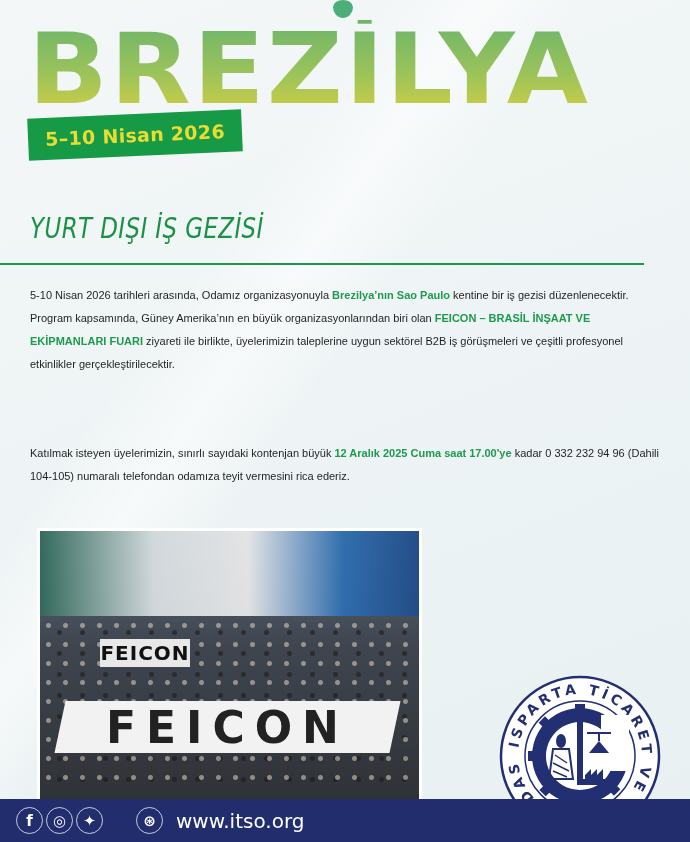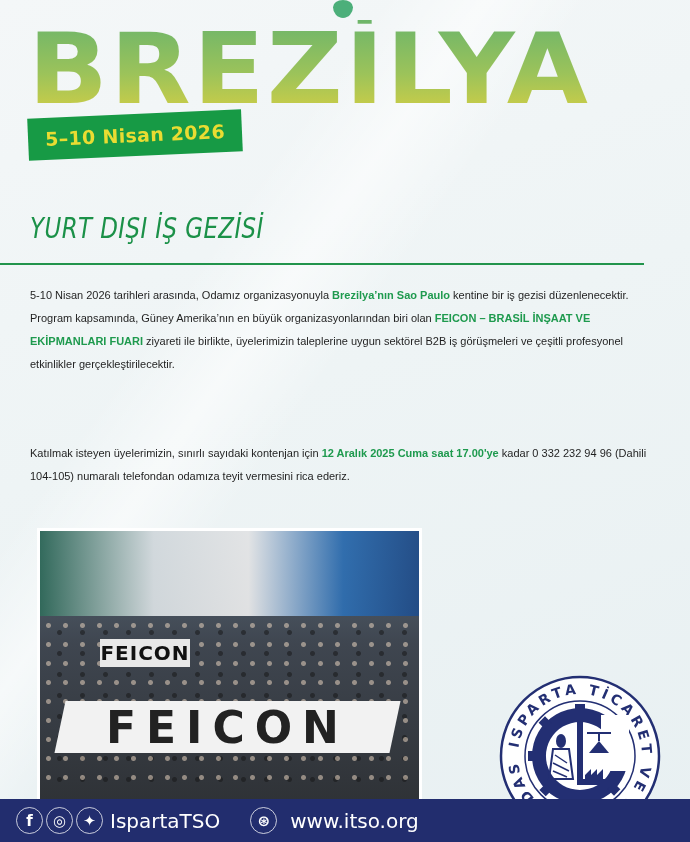--- a/index.html
+++ b/index.html
@@ -113,21 +113,21 @@
 
 <div class="date-badge">
   <span>5–10 Nisan 2026</span>
 </div>
 
 <div class="section-title">YURT DIŞI İŞ GEZİSİ</div>
 <div class="divider"></div>
 
 <p class="para p1"><span>5-10 Nisan 2026 tarihleri arasında, Odamız organizasyonuyla </span><span class="hl">Brezilya’nın Sao Paulo</span><span> kentine bir iş gezisi düzenlenecektir. Program kapsamında, Güney Amerika’nın en büyük organizasyonlarından biri olan </span><span class="hl">FEICON – BRASİL İNŞAAT VE EKİPMANLARI FUARI</span><span> ziyareti ile birlikte, üyelerimizin taleplerine uygun sektörel B2B iş görüşmeleri ve çeşitli profesyonel etkinlikler gerçekleştirilecektir.</span></p>
 
-<p class="para p2"><span>Katılmak isteyen üyelerimizin, sınırlı sayıdaki kontenjan için </span><span class="hl">12 Aralık 2025 Cuma saat 17.00'ye</span><span> kadar 0 332 232 94 96 (Dahili 104-105) numaralı telefondan odamıza teyit vermesini rica ederiz.</span></p>
+<p class="para p2"><span>Katılmak isteyen üyelerimizin, sınırlı sayıdaki kontenjan büyük </span><span class="hl">12 Aralık 2025 Cuma saat 17.00'ye</span><span> kadar 0 332 232 94 96 (Dahili 104-105) numaralı telefondan odamıza teyit vermesini rica ederiz.</span></p>
 
 <div class="photo">
   <div class="booths"></div>
   <div class="crowd"></div>
   <div class="sign">
     <span>FEICON</span>
   </div>
   <div class="floor-mat">
     <span>FEICON</span>
   </div>
@@ -174,20 +174,19 @@
 <div class="footer">
   <div class="soc-icon">
       <span>f</span>
     </div>
   <div class="soc-icon">
       <span>◎</span>
     </div>
   <div class="soc-icon">
       <span>✦</span>
     </div>
-  <span class="footer-text">IspartaTSO</span>
   <div class="web-wrap">
     <div class="soc-icon">
         <span>⊛</span>
       </div>
     <span class="footer-text">www.itso.org</span>
   </div>
 </div>
 
 </body></html>

